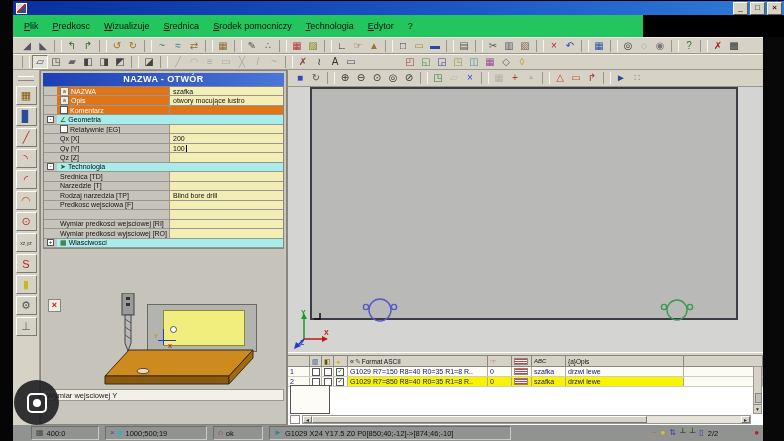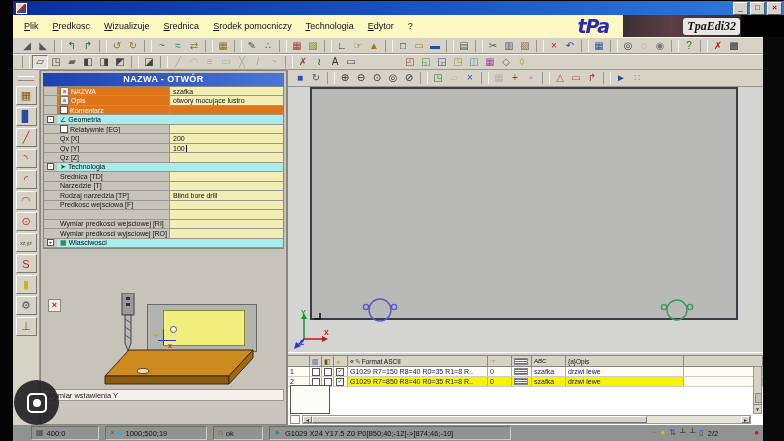--- a/index.html
+++ b/index.html
@@ -12,21 +12,21 @@
   .titlebar{position:absolute;left:13px;top:1px;width:771px;height:14px;
     background:linear-gradient(90deg,#0a2f9e,#1b55c4 55%,#2f7bd8);display:flex;align-items:center;padding:0 2px;box-sizing:border-box;}
   .appicon{width:9px;height:9px;margin:0 3px 0 1px;background:linear-gradient(135deg,#d8d8d8 40%,#b03030 40%,#b03030 60%,#2a4aaa 60%);border:1px solid #fff;}
   .title{color:#fff;font-size:9px;font-weight:bold;white-space:nowrap;letter-spacing:.1px;}
   .wbtns{margin-left:auto;display:flex;gap:2px;}
   .wbtn{width:13px;height:11px;background:#d6d3c6;border:1px solid;border-color:#fff #5a5a5a #5a5a5a #fff;
     font-size:8px;line-height:9px;text-align:center;color:#111;}
   .wbtn.close{background:#d6d3c6;color:#600;font-weight:bold;}
 
   
-  .menubar{position:absolute;left:13px;top:15px;width:728px;height:22px;background:#fef9c3;display:flex;align-items:flex-end;}
+  .menubar{position:absolute;left:13px;top:15px;width:630px;height:22px;background:#22c55e;display:flex;align-items:flex-end;}
   .menus{display:flex;align-items:center;height:100%;padding-left:4px;}
   .menu-item{display:inline-block;font-size:9px;color:#111;padding:2px 7px;}
   .menu-item::first-letter{text-decoration:underline;}
   .brandzone{margin-left:auto;display:flex;align-items:center;height:100%;}
   .tpalogo{font-size:19px;font-weight:bold;font-style:italic;color:#2a2ab4;letter-spacing:-1px;padding-right:14px;
     font-family:"DejaVu Sans","Liberation Sans",sans-serif;}
   .brandbox{width:118px;height:22px;background:linear-gradient(90deg,#3a2f33,#5a3f42 40%,#2e2a30);display:flex;align-items:center;justify-content:flex-end;}
   .brandlabel{font-family:"Liberation Serif","DejaVu Serif",serif;font-style:italic;font-weight:bold;font-size:12px;
     color:#141414;background:#e9e7df;border-radius:3px;padding:1px 4px;margin-right:1px;}
 
@@ -155,26 +155,20 @@
     <div class="menus" id="menus">
         <span class="menu-item">Plik</span>
         <span class="menu-item">Predkosc</span>
         <span class="menu-item">Wizualizuje</span>
         <span class="menu-item">Srednica</span>
         <span class="menu-item">Srodek pomocniczy</span>
         <span class="menu-item">Technologia</span>
         <span class="menu-item">Edytor</span>
         <span class="menu-item">?</span>
       </div>
-    <div class="brandzone">
-      <span class="tpalogo">tPa</span>
-      <span class="brandbox">
-        <i class="brandlabel">TpaEdi32</i>
-      </span>
-    </div>
   </div>
 
   <div class="tb tb1" id="tb1">
       <span class="tbtn" style="color: rgb(85, 85, 102);">◢</span>
       <span class="tbtn" style="color: rgb(85, 85, 102);">◣</span>
       <i class="tsep"></i>
       <span class="tbtn" style="color: rgb(42, 106, 42);">↰</span>
       <span class="tbtn" style="color: rgb(42, 106, 42);">↱</span>
       <i class="tsep"></i>
       <span class="tbtn" style="color: rgb(170, 106, 26);">↺</span>
@@ -454,21 +448,21 @@
         </div>
       </div>
       <svg style="position:absolute;left:60px;top:100px" width="154" height="40" viewBox="0 0 154 40">
         <polygon points="26,1 150,1 126,27 2,27" fill="#cd8a1e" stroke="#3a2a10"></polygon>
         <polygon points="2,27 126,27 126,35 2,35" fill="#8a5a10" stroke="#3a2a10"></polygon>
         <polygon points="126,27 150,1 150,9 126,35" fill="#a06a14" stroke="#3a2a10"></polygon>
         <ellipse cx="40" cy="22" rx="6" ry="2.6" fill="#ead9c0" stroke="#5a4a2a"></ellipse>
       </svg>
     </div>
 
-    <div class="hintbar">Wymiar wstawienia Y</div>
+    <div class="hintbar">Wymiar wejsciowej Y</div>
   </div>
 
   <div class="main">
     <div class="mtb" id="mtb">
         <span class="tbtn" style="color: rgb(42, 74, 200);">■</span>
         <span class="tbtn" style="color: rgb(85, 85, 85);">↻</span>
         <i class="tsep"></i>
         <span class="tbtn" style="color: rgb(51, 51, 51);">⊕</span>
         <span class="tbtn" style="color: rgb(51, 51, 51);">⊖</span>
         <span class="tbtn" style="color: rgb(51, 51, 51);">⊙</span>

